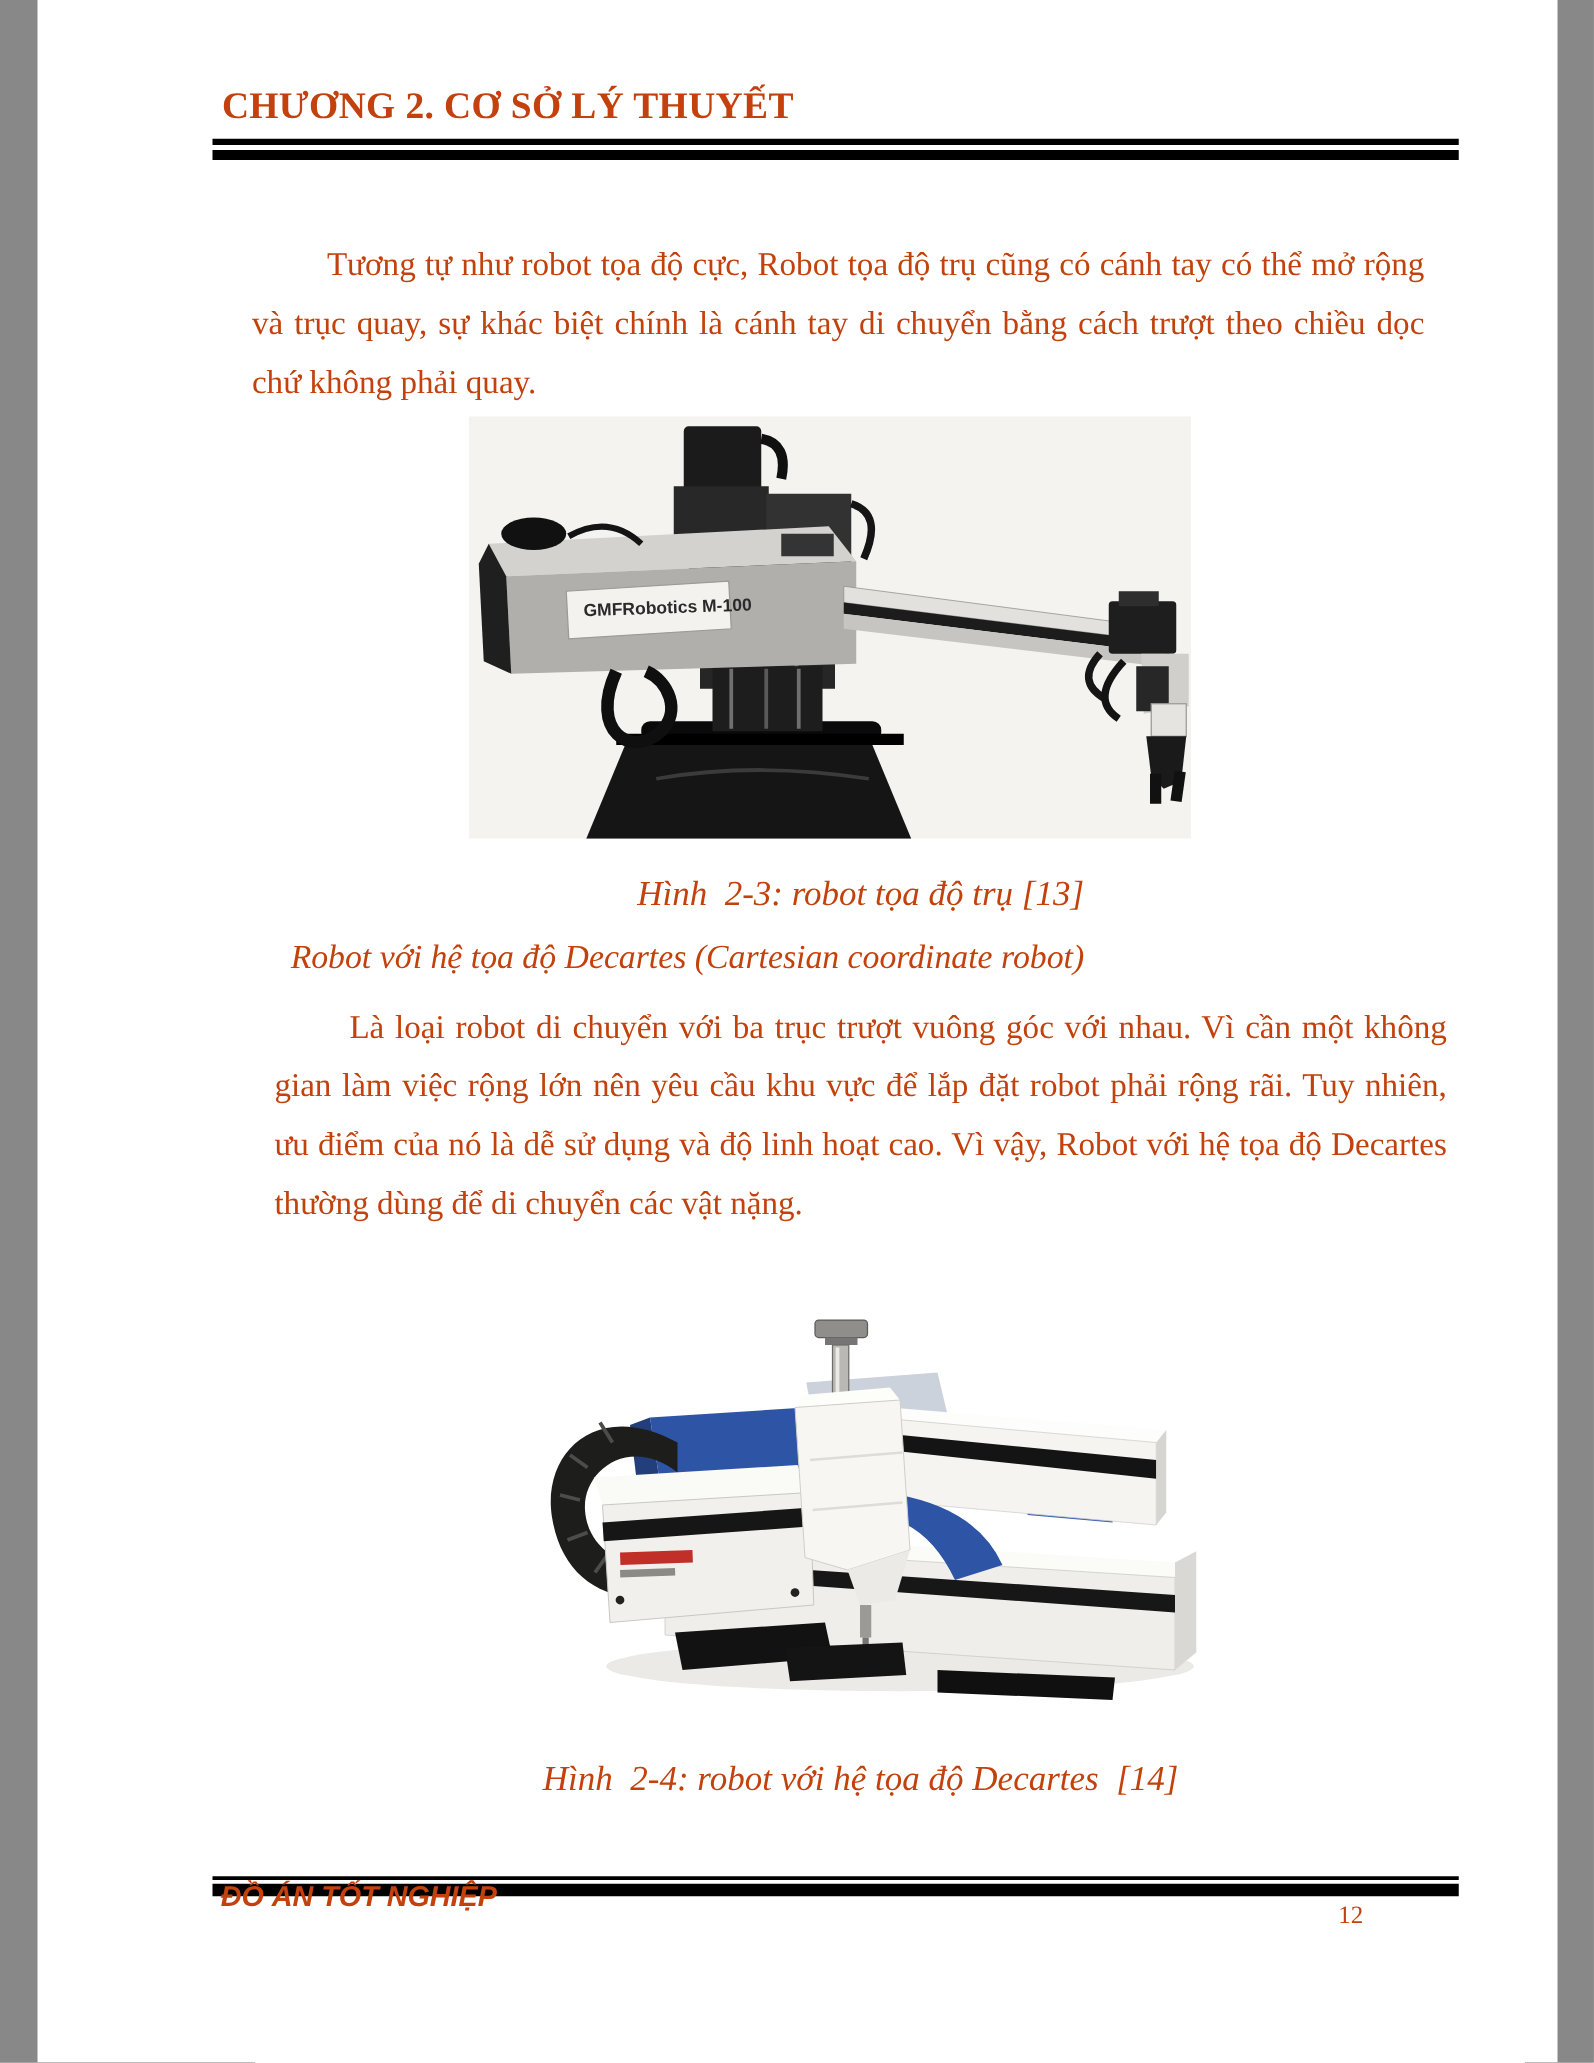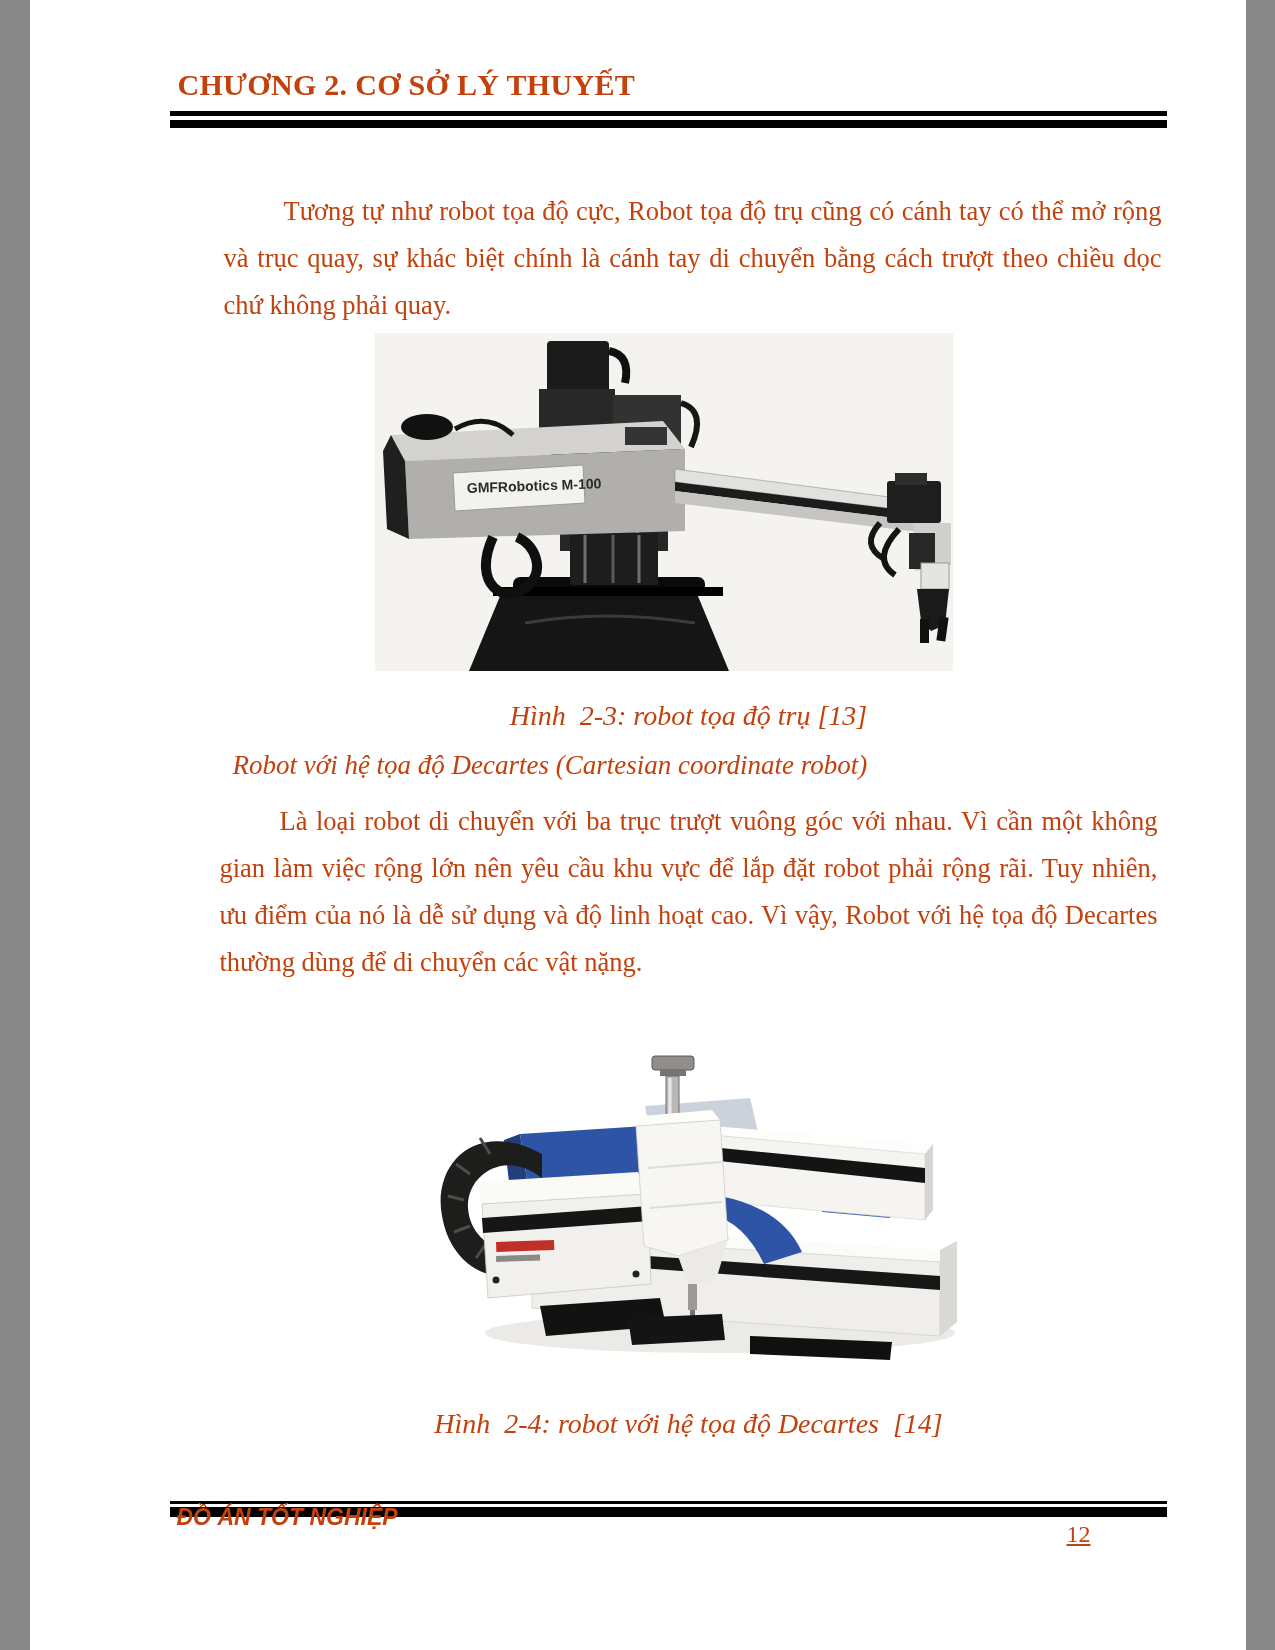--- a/index.html
+++ b/index.html
@@ -7,35 +7,35 @@
         font-family:"Liberation Serif",serif;color:#c2410c;overflow:hidden;margin:0 auto;}
   .abs{position:absolute;}
   .header-title{font-weight:bold;font-size:30px;letter-spacing:.3px;white-space:nowrap;}
   .rule-bar{position:absolute;background:#000;left:0;width:100%;}
   .heading-italic{font-style:italic;font-size:27px;white-space:nowrap;}
   .para{font-size:26.5px;line-height:47px;text-align:justify;text-indent:60px;}
   .caption{font-style:italic;font-size:28px;text-align:center;white-space:pre-wrap;}
   .figure{display:block;}
   .footer-label{font-family:"Liberation Sans",sans-serif;font-weight:bold;font-style:italic;
                 font-size:23px;white-space:nowrap;}
-  .page-number{font-size:24px;text-decoration:underline;}
+  .page-number{font-size:20px;}
 </style>
 </head>
 <body>
 
 <div class="page">
 
   <div class="abs header-title" style="left:148px;top:68px;">CHƯƠNG 2. CƠ SỞ LÝ THUYẾT</div>
   <div class="abs" style="left:140px;top:111px;width:997px;height:18px;">
     <div class="rule-bar" style="top:0;height:5px;"></div>
     <div class="rule-bar" style="top:9px;height:8px;"></div>
   </div>
 
 
-  <div class="abs para" style="left:194px;top:188px;width:938px;">Tương tự như robot tọa độ cực, Robot tọa độ trụ cũng có cánh tay có thể mở rộng và trục quay, sự khác biệt chính là cánh tay di chuyển bằng cách trượt theo chiều dọc chứ không phải quay.</div>
+  <div class="abs para" style="left:172px;top:188px;width:938px;">Tương tự như robot tọa độ cực, Robot tọa độ trụ cũng có cánh tay có thể mở rộng và trục quay, sự khác biệt chính là cánh tay di chuyển bằng cách trượt theo chiều dọc chứ không phải quay.</div>
 
   <svg class="abs figure" style="left:345px;top:333px;" width="578" height="338" viewBox="0 0 578 338">
     <rect width="578" height="338" fill="#f4f3f0"></rect>
 
     <rect x="185" y="112" width="108" height="106" fill="#262626"></rect>
     <line x1="200" y1="118" x2="200" y2="214" stroke="#6a6a6a" stroke-width="3"></line>
     <line x1="222" y1="118" x2="222" y2="214" stroke="#555" stroke-width="3"></line>
     <line x1="262" y1="118" x2="262" y2="214" stroke="#6a6a6a" stroke-width="3"></line>
 
     <g>

